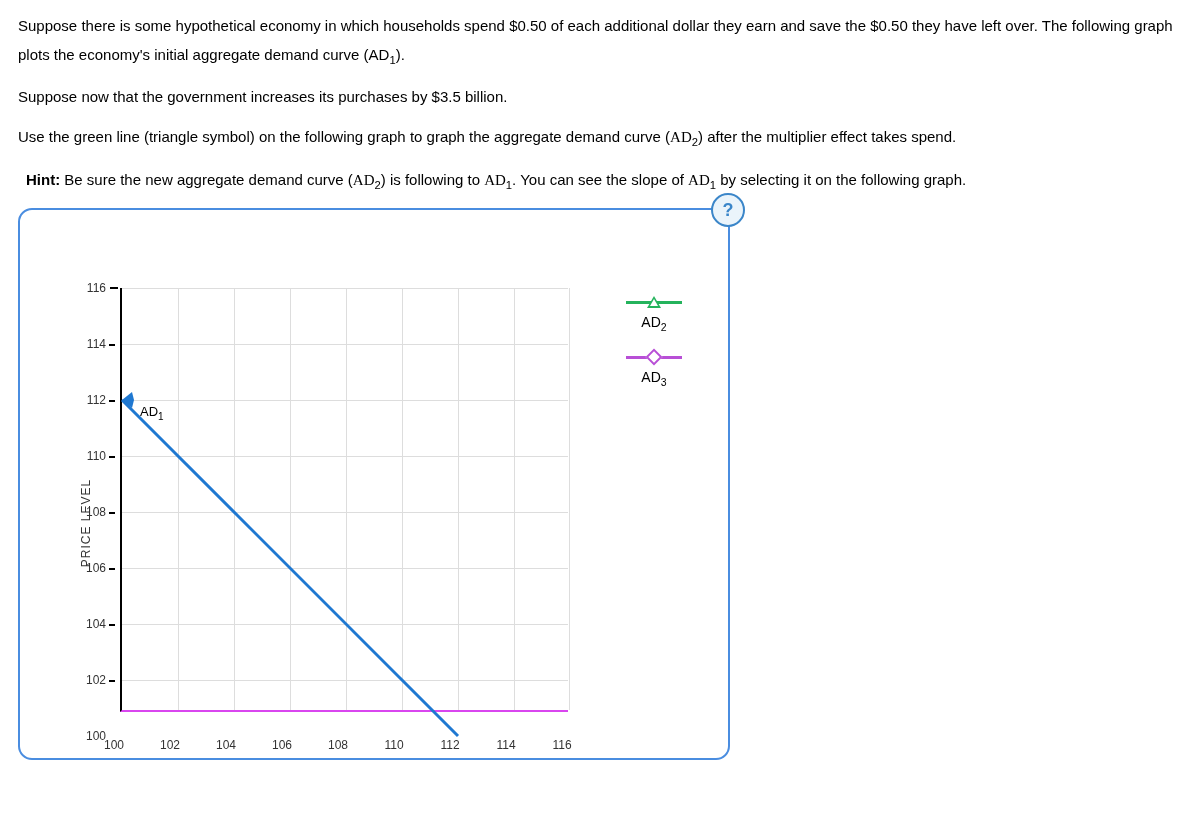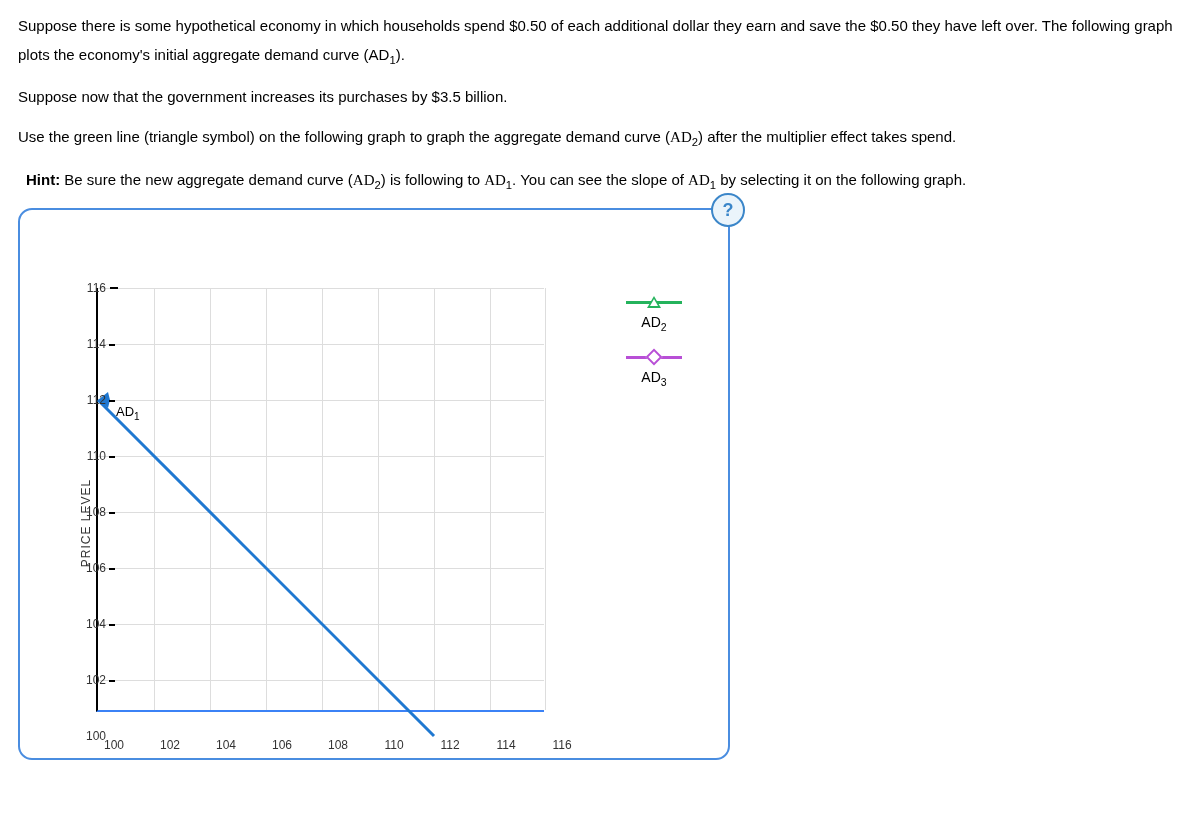--- a/index.html
+++ b/index.html
@@ -42,26 +42,26 @@
   }
   .chart-wrap {
     position: absolute;
     left: 24px;
     top: 78px;
     width: 660px;
     height: 470px;
   }
   .plot-area {
     position: absolute;
-    left: 52px;
+    left: 76px;
     top: 0;
     width: 448px;
     height: 424px;
     border-left: 2px solid #000;
-    border-bottom: 2px solid #3b82f6;
+    border-bottom: 2px solid #d946ef;
   }
   .gridline-v, .gridline-h {
     position: absolute;
     background: #ddd;
   }
   .gridline-v { width: 1px; height: 100%; top: 0; }
   .gridline-h { height: 1px; width: 100%; left: 0; }
 
   .tick-x {
     position: absolute;

